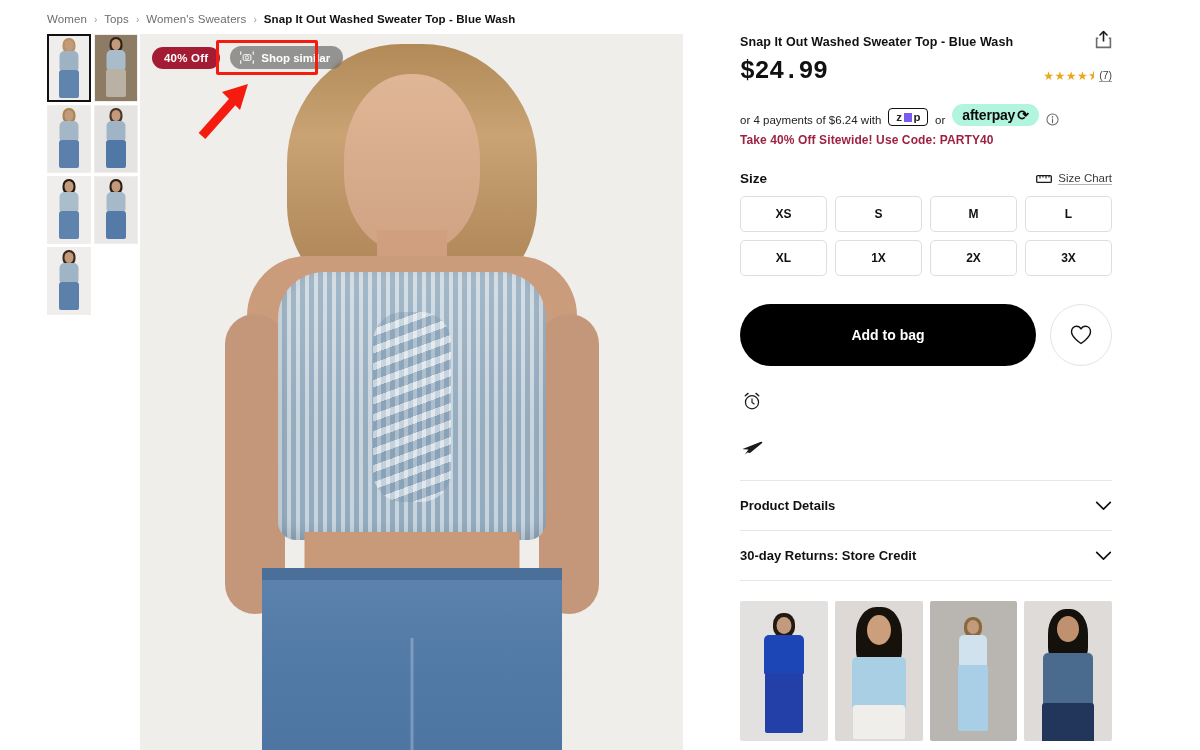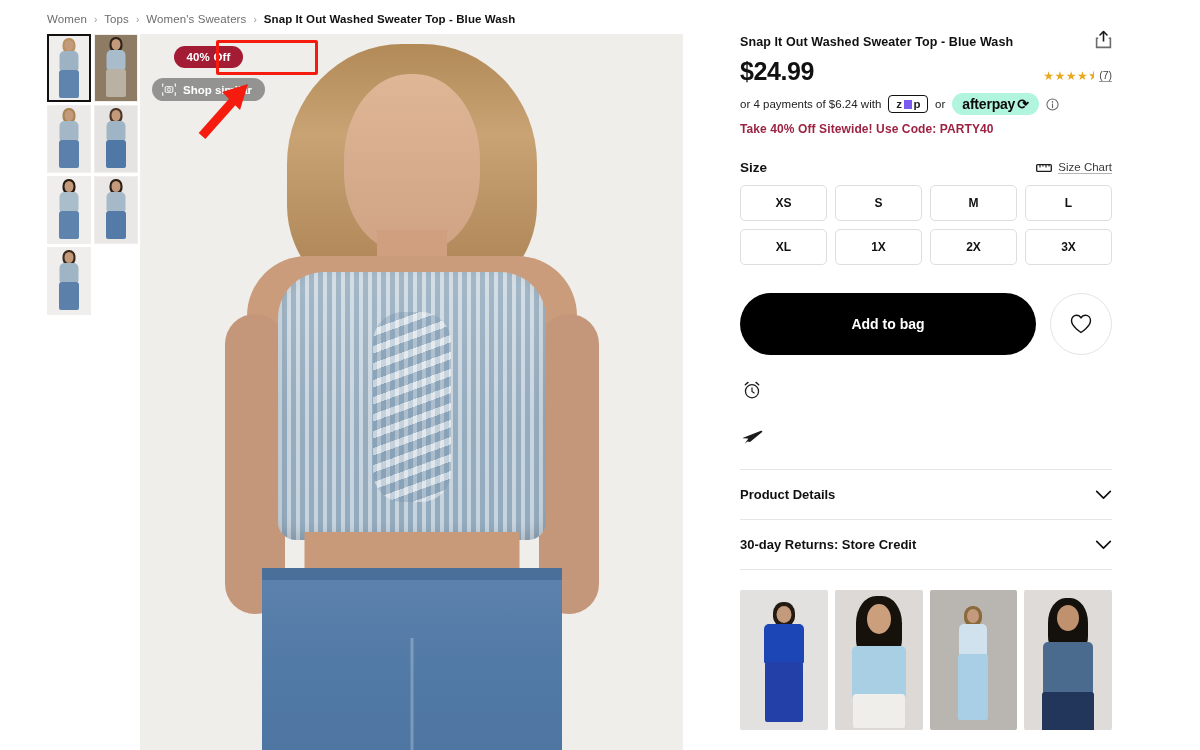--- a/index.html
+++ b/index.html
@@ -98,21 +98,21 @@
     content:""; position:absolute; left:50%; top:70px; transform:translateX(-50%);
     width:3px; height:146px; background:rgba(255,255,255,.25);
   }
   .m-armL, .m-armR { position:absolute; top:280px; width:60px; height:300px; background:#c5977a; border-radius:30px; }
   .m-armL { left: 28px; }
   .m-armR { right: 28px; }
 
   
   .img-badges {
     position: absolute; left: 152px; top: 46px;
-    display: flex; align-items: center; gap: 10px; z-index: 6; flex-direction: column;
+    display: flex; align-items: center; gap: 10px; z-index: 6;
   }
   .badge-discount {
     background: #a41b34; color: #fff; font-size: 11.5px; font-weight: 700;
     padding: 5px 12px; border-radius: 20px; letter-spacing: .2px;
   }
   .btn-shop-similar-overlay {
     display: flex; align-items: center; gap: 7px;
     background: rgba(90,90,90,.62); color: #fff;
     font-size: 11.5px; font-weight: 600;
     padding: 5px 13px 5px 10px; border-radius: 20px;
@@ -130,26 +130,26 @@
   .annot-arrow { position: absolute; left: 196px; top: 78px; z-index: 8; }
 
   
   .detail { position: absolute; left: 740px; top: 34px; width: 372px; }
 
   .title-row { display: flex; align-items: flex-start; justify-content: space-between; gap: 10px; }
   .prod-title { font-size: 12.5px; font-weight: 700; color: #111; line-height: 1.3; letter-spacing: .1px; }
   .share-btn { flex: 0 0 auto; margin-top: -4px; }
 
   .price-row { display: flex; align-items: flex-end; justify-content: space-between; margin-top: 4px; }
-  .price { font-size: 25px; font-weight: 700; letter-spacing: -.4px; }
+  .price { font-size: 25px; font-weight: 700; letter-spacing: -.4px; font-family: Liberation Mono, monospace; }
   .rating { display: flex; align-items: center; gap: 4px; margin-bottom: 4px; }
   .stars { color: #e8a81c; font-size: 12px; letter-spacing: .5px; line-height: 1; }
   .rev-count { font-size: 10.5px; color: #444; border-bottom: 1px solid #999; }
 
-  .pay-row { display: flex; align-items: center; gap: 7px; margin-top: 7px; font-size: 11.5px; color: #222; }
+  .pay-row { display: flex; align-items: flex-end; gap: 7px; margin-top: 18px; font-size: 11.5px; color: #222; }
   .zip-badge {
     border: 1.4px solid #111; border-radius: 4px; background: #fff;
     padding: 2px 7px; display: flex; align-items: center; gap: 1px;
     font-weight: 800; font-size: 11.5px; letter-spacing: -.5px;
   }
   .zip-badge .zp-sq { width: 8px; height: 9px; background: #7a5bf0; display: inline-block; margin: 0 1px; }
   .afterpay-badge {
     background: #b2f5df; border-radius: 12px; padding: 3px 10px;
     font-size: 14px; font-weight: 700; color: #0a0a0a; letter-spacing: -.2px;
     display: flex; align-items: center; gap: 2px;

